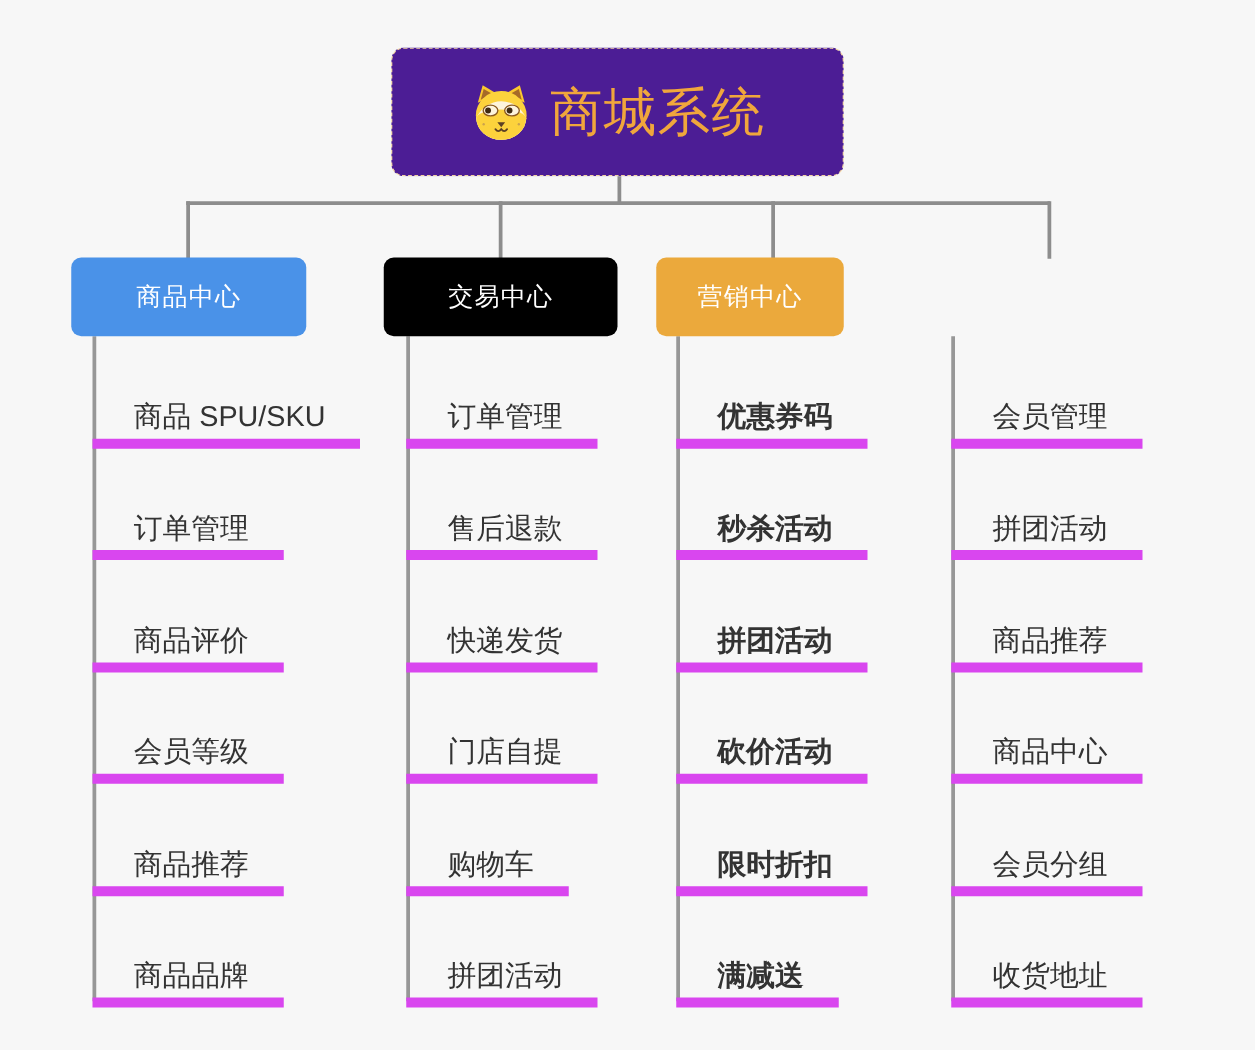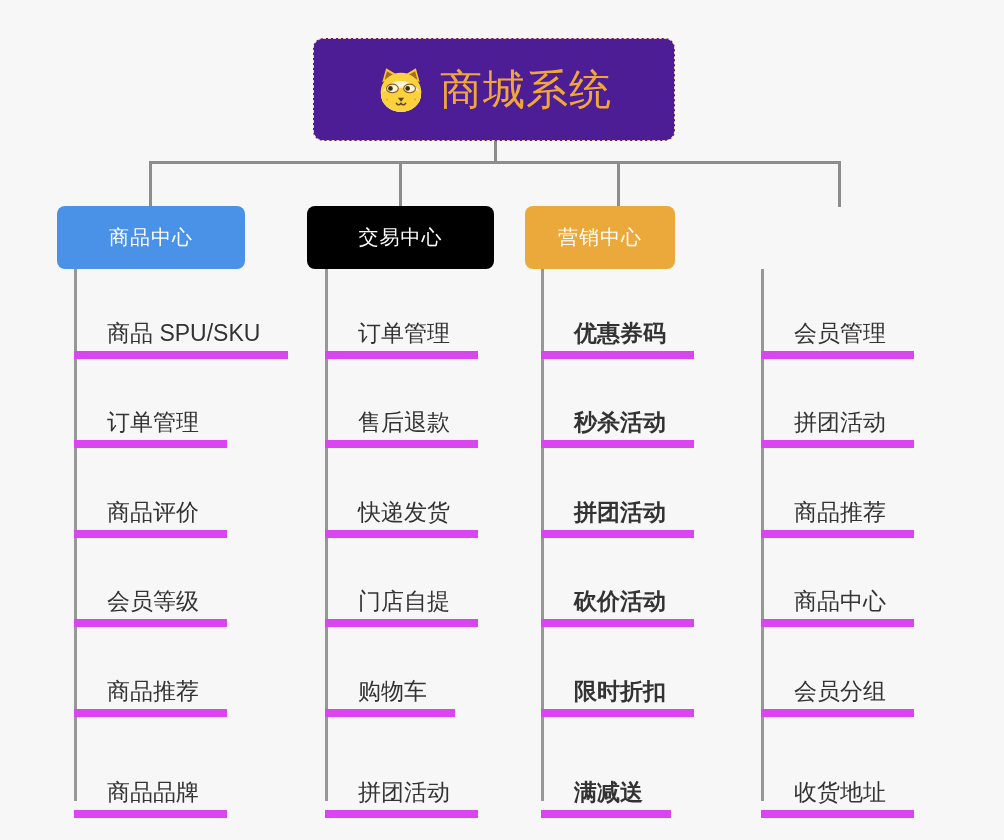--- a/index.html
+++ b/index.html
@@ -55,21 +55,21 @@
   }
   .col-0 .leaf{left:74px;}
   .col-1 .leaf{left:325px;}
   .col-2 .leaf{left:541px;font-weight:bold;}
   .col-3 .leaf{left:761px;}
   .row-0{top:318px;}
   .row-1{top:407px;}
   .row-2{top:497px;}
   .row-3{top:586px;}
   .row-4{top:676px;}
-  .row-5{top:765px;margin-top:12px;}
+  .row-5{top:765px;}
 </style>
 </head>
 <body>
 
 <div class="canvas">
 
   <div class="line root-drop"></div>
   <div class="line bus"></div>
   <div class="line drop drop-0"></div>
   <div class="line drop drop-1"></div>

